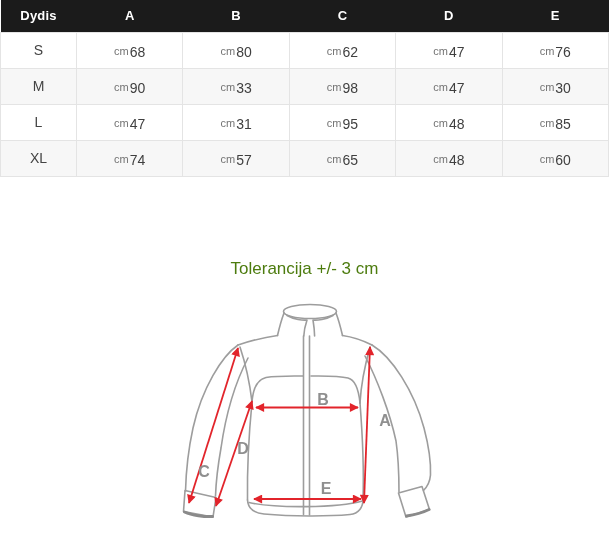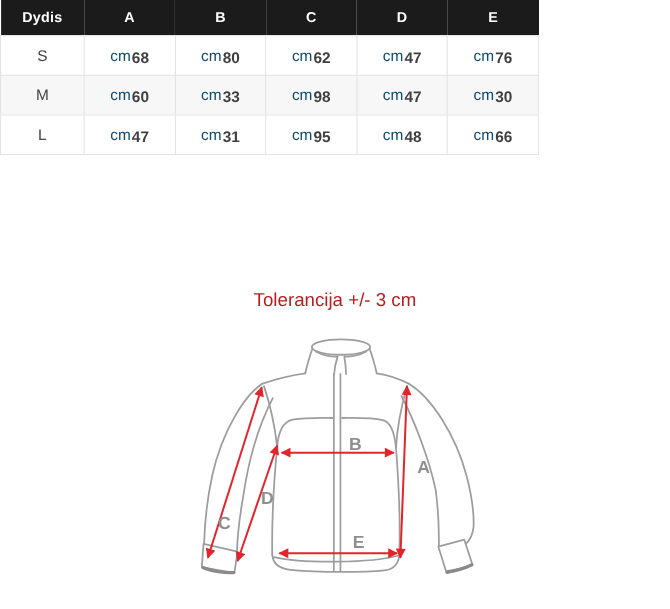--- a/index.html
+++ b/index.html
@@ -1,38 +1,38 @@
 <!DOCTYPE html>
 <html><head>
 <meta charset="utf-8">
 <style>
   * { margin:0; padding:0; box-sizing:border-box; }
   html,body { width:609px; height:554px; background:#ffffff; overflow:hidden;
               font-family:"Liberation Sans", sans-serif; }
 
   
-  table.size-table { width:490px; border-collapse:collapse; table-layout:fixed; }
+  table.size-table { width:609px; border-collapse:collapse; table-layout:fixed; }
   table.size-table col.c-size { width:76px; }
   table.size-table th {
     background:#1b1b1b; color:#ffffff; font-size:13px; font-weight:bold;
     height:32px; text-align:center; border:none; letter-spacing:.2px;
   }
   table.size-table td {
     height:36px; text-align:center; vertical-align:middle;
     border:1px solid #e4e4e4; font-size:14px; color:#434343; background:#ffffff;
   }
   table.size-table tbody tr:nth-child(even) td { background:#f7f7f7; }
   td.size-cell { color:#4a4a4a; }
-  .unit { font-size:14px; color:#0c4a6e; }
-  .num  { position:relative; top:2px; margin-left:1px; color:#3f3f3f;font-weight:bold; }
+  .unit { font-size:11px; color:#737373; }
+  .num  { position:relative; top:2px; margin-left:1px; color:#3f3f3f; }
 
   
   .tolerance {
-    margin-top:120px; height:24px; line-height:24px; text-align:center;
-    font-size:17px; color:#b91c1c;
+    margin-top:80px; height:24px; line-height:24px; text-align:center;
+    font-size:17px; color:#4d7c0f;
   }
 
   
   .diagram-wrap { margin-top:17px; display:flex; justify-content:center; }
   .jacket-line { stroke:#9d9d9d; stroke-width:1.6; fill:none;
                  stroke-linecap:round; stroke-linejoin:round; }
   .jacket-thick { stroke:#8a8a8a; stroke-width:3; fill:none; stroke-linecap:round; }
   .arrow { stroke:#e2242b; stroke-width:1.8; fill:none; }
   .mlabel { font-family:"Liberation Sans", sans-serif; font-size:16px; font-weight:600;
             fill:#8f8f8f; text-anchor:middle; }
@@ -63,33 +63,41 @@
     <tr>
       <td class="size-cell">S</td>
       <td><span class="unit">cm</span><span class="num">68</span></td>
       <td><span class="unit">cm</span><span class="num">80</span></td>
       <td><span class="unit">cm</span><span class="num">62</span></td>
       <td><span class="unit">cm</span><span class="num">47</span></td>
       <td><span class="unit">cm</span><span class="num">76</span></td>
     </tr>
     <tr>
       <td class="size-cell">M</td>
-      <td><span class="unit">cm</span><span class="num">60</span></td>
+      <td><span class="unit">cm</span><span class="num">90</span></td>
       <td><span class="unit">cm</span><span class="num">33</span></td>
       <td><span class="unit">cm</span><span class="num">98</span></td>
       <td><span class="unit">cm</span><span class="num">47</span></td>
       <td><span class="unit">cm</span><span class="num">30</span></td>
     </tr>
     <tr>
       <td class="size-cell">L</td>
       <td><span class="unit">cm</span><span class="num">47</span></td>
       <td><span class="unit">cm</span><span class="num">31</span></td>
       <td><span class="unit">cm</span><span class="num">95</span></td>
       <td><span class="unit">cm</span><span class="num">48</span></td>
-      <td><span class="unit">cm</span><span class="num">66</span></td>
+      <td><span class="unit">cm</span><span class="num">85</span></td>
+    </tr>
+    <tr>
+      <td class="size-cell">XL</td>
+      <td><span class="unit">cm</span><span class="num">74</span></td>
+      <td><span class="unit">cm</span><span class="num">57</span></td>
+      <td><span class="unit">cm</span><span class="num">65</span></td>
+      <td><span class="unit">cm</span><span class="num">48</span></td>
+      <td><span class="unit">cm</span><span class="num">60</span></td>
     </tr>
   </tbody>
 </table>
 
 <div class="tolerance">Tolerancija +/- 3 cm</div>
 
 <div class="diagram-wrap">
   <svg width="300" height="259" viewBox="155 295 300 259" xmlns="http://www.w3.org/2000/svg">
     <defs>
       <marker id="ah" viewBox="0 0 10 10" refX="9" refY="5" markerWidth="11" markerHeight="9" markerUnits="userSpaceOnUse" orient="auto-start-reverse">

